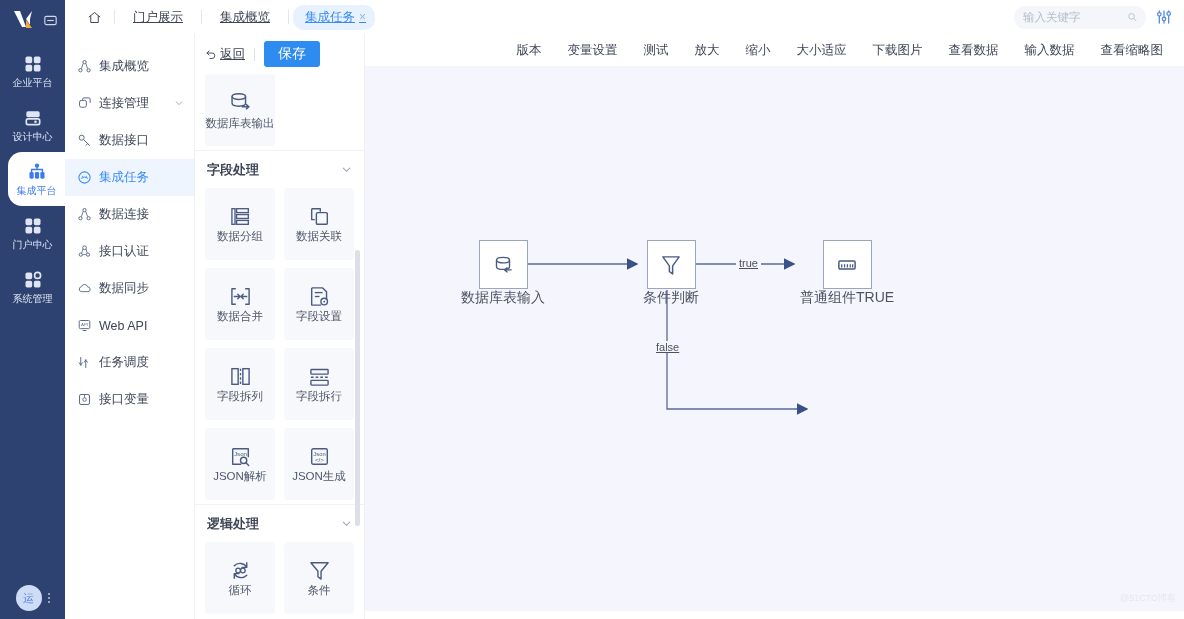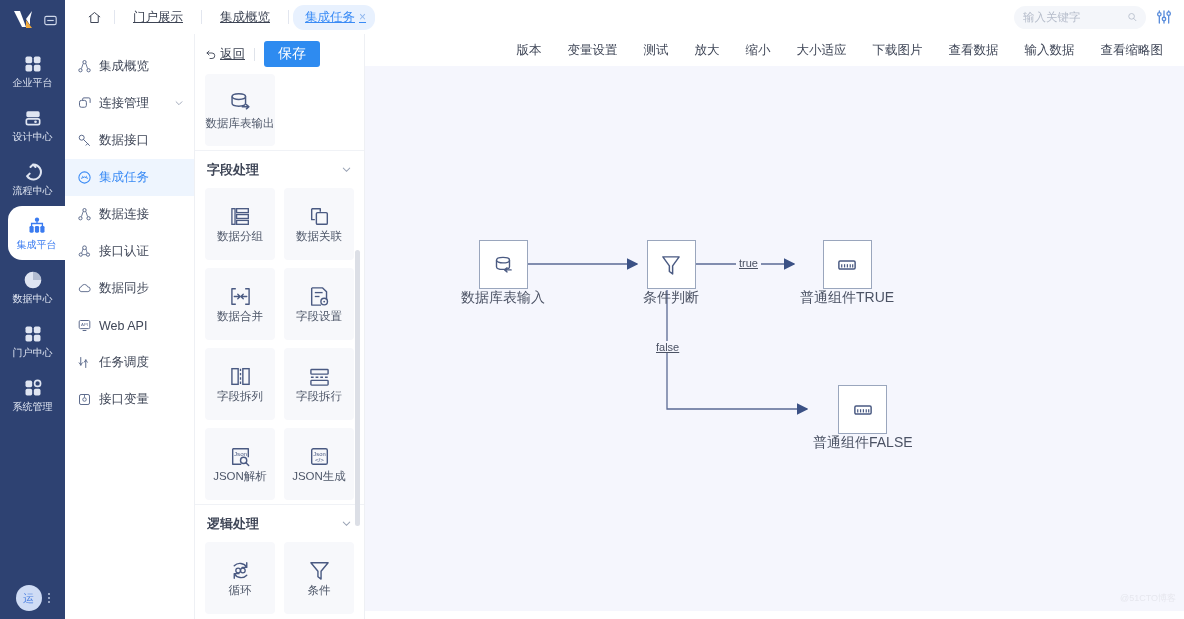--- a/index.html
+++ b/index.html
@@ -192,45 +192,32 @@
 
       <div class="rail-item">
         <svg width="20" height="20" viewBox="0 0 24 24">
           <rect x="4" y="4" width="16" height="7" rx="2" fill="currentColor"></rect>
           <rect x="4" y="13" width="16" height="7" rx="2" fill="none" stroke="currentColor" stroke-width="2"></rect>
           <circle cx="15" cy="16.5" r="1.6" fill="currentColor"></circle>
         </svg>
         <span class="ri-label">设计中心</span>
       </div>
 
-      <div class="rail-item">
-        <svg width="20" height="20" viewBox="0 0 24 24">
-          <path d="M12 3 A9 9 0 1 1 5 17 L8 14 M12 3 L9 6 M12 3 L15 6" fill="none" stroke="currentColor" stroke-width="2.4" stroke-linecap="round"></path>
-        </svg>
-        <span class="ri-label">流程中心</span>
-      </div>
 
       <div class="rail-item active">
         <svg width="20" height="20" viewBox="0 0 24 24">
           <circle cx="12" cy="4.5" r="2.6" fill="currentColor"></circle>
           <rect x="3" y="12" width="5" height="8" rx="1.6" fill="currentColor"></rect>
           <rect x="9.5" y="12" width="5" height="8" rx="1.6" fill="currentColor"></rect>
           <rect x="16" y="12" width="5" height="8" rx="1.6" fill="currentColor"></rect>
           <path d="M5.5 12 V9 H18.5 V12 M12 7 V9" fill="none" stroke="currentColor" stroke-width="1.6"></path>
         </svg>
         <span class="ri-label">集成平台</span>
       </div>
 
-      <div class="rail-item">
-        <svg width="20" height="20" viewBox="0 0 24 24">
-          <path d="M12 12 L12 2 A10 10 0 0 1 22 12 Z" fill="currentColor" opacity="0.75"></path>
-          <path d="M12 12 L22 12 A10 10 0 1 1 12 2 Z" fill="currentColor"></path>
-        </svg>
-        <span class="ri-label">数据中心</span>
-      </div>
 
       <div class="rail-item">
         <svg width="20" height="20" viewBox="0 0 24 24">
           <rect x="3" y="3" width="8" height="8" rx="2" fill="currentColor"></rect>
           <rect x="13" y="3" width="8" height="8" rx="2" fill="currentColor"></rect>
           <rect x="3" y="13" width="8" height="8" rx="2" fill="currentColor"></rect>
           <rect x="13" y="13" width="8" height="8" rx="2" fill="currentColor"></rect>
         </svg>
         <span class="ri-label">门户中心</span>
       </div>
@@ -590,33 +577,20 @@
           <line x1="9.5" y1="15" x2="9.5" y2="19" stroke="#4a5a82" stroke-width="1.5"></line>
           <line x1="13" y1="15" x2="13" y2="19" stroke="#4a5a82" stroke-width="1.5"></line>
           <line x1="16.5" y1="15" x2="16.5" y2="19" stroke="#4a5a82" stroke-width="1.5"></line>
           <line x1="20" y1="15" x2="20" y2="19" stroke="#4a5a82" stroke-width="1.5"></line>
           <line x1="23" y1="15" x2="23" y2="19" stroke="#4a5a82" stroke-width="1.5"></line>
         </svg>
       </div>
       <div class="node-label">普通组件TRUE</div>
     </div>
 
-    <div class="node" style="left:448px; top:319px">
-      <div class="node-box">
-        <svg width="26" height="26" viewBox="0 0 32 32">
-          <rect x="6" y="11" width="20" height="10" rx="1.5" fill="none" stroke="#4a5a82" stroke-width="1.8"></rect>
-          <line x1="9.5" y1="15" x2="9.5" y2="19" stroke="#4a5a82" stroke-width="1.5"></line>
-          <line x1="13" y1="15" x2="13" y2="19" stroke="#4a5a82" stroke-width="1.5"></line>
-          <line x1="16.5" y1="15" x2="16.5" y2="19" stroke="#4a5a82" stroke-width="1.5"></line>
-          <line x1="20" y1="15" x2="20" y2="19" stroke="#4a5a82" stroke-width="1.5"></line>
-          <line x1="23" y1="15" x2="23" y2="19" stroke="#4a5a82" stroke-width="1.5"></line>
-        </svg>
-      </div>
-      <div class="node-label">普通组件FALSE</div>
-    </div>
 
     <span class="edge-label" style="left:371px; top:191px">true</span>
     <span class="edge-label" style="left:288px; top:275px">false</span>
 
     <span class="wm">@51CTO博客</span>
   </div>
 
   <div class="bottom-strip"></div>
 
 </div>

